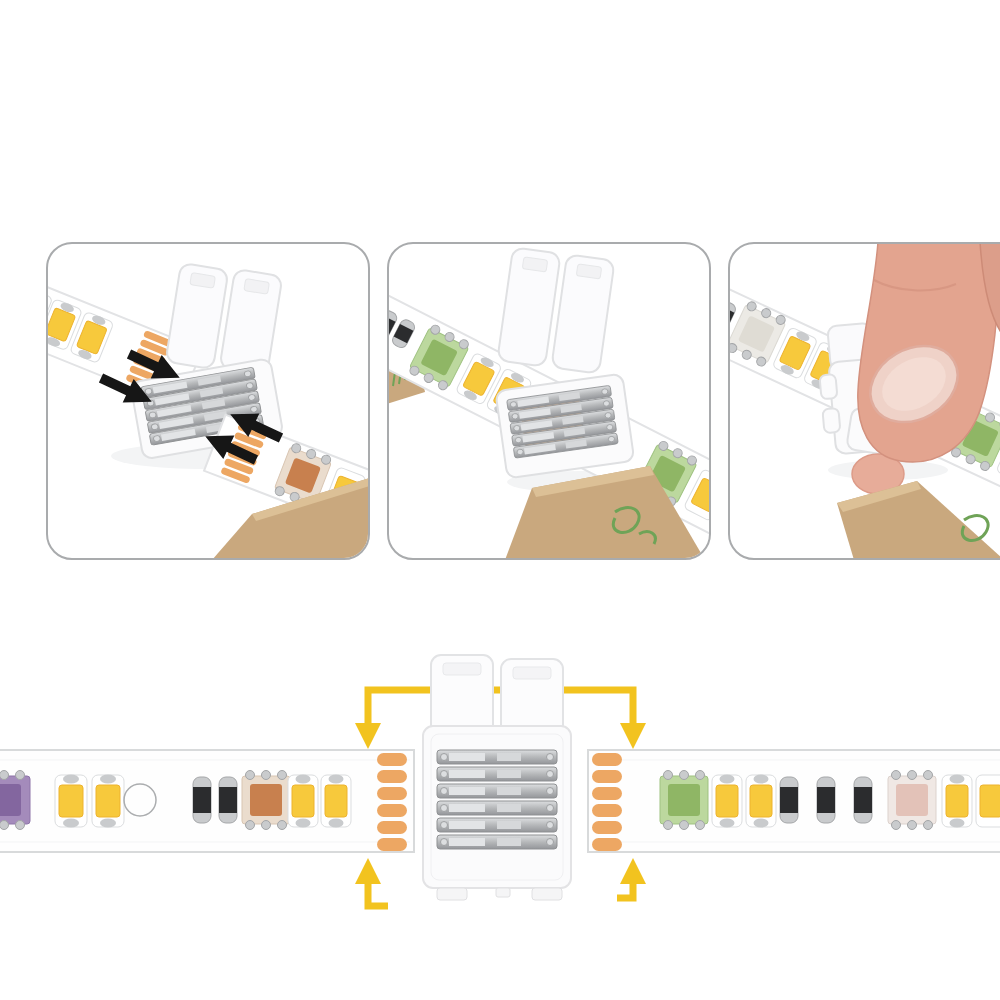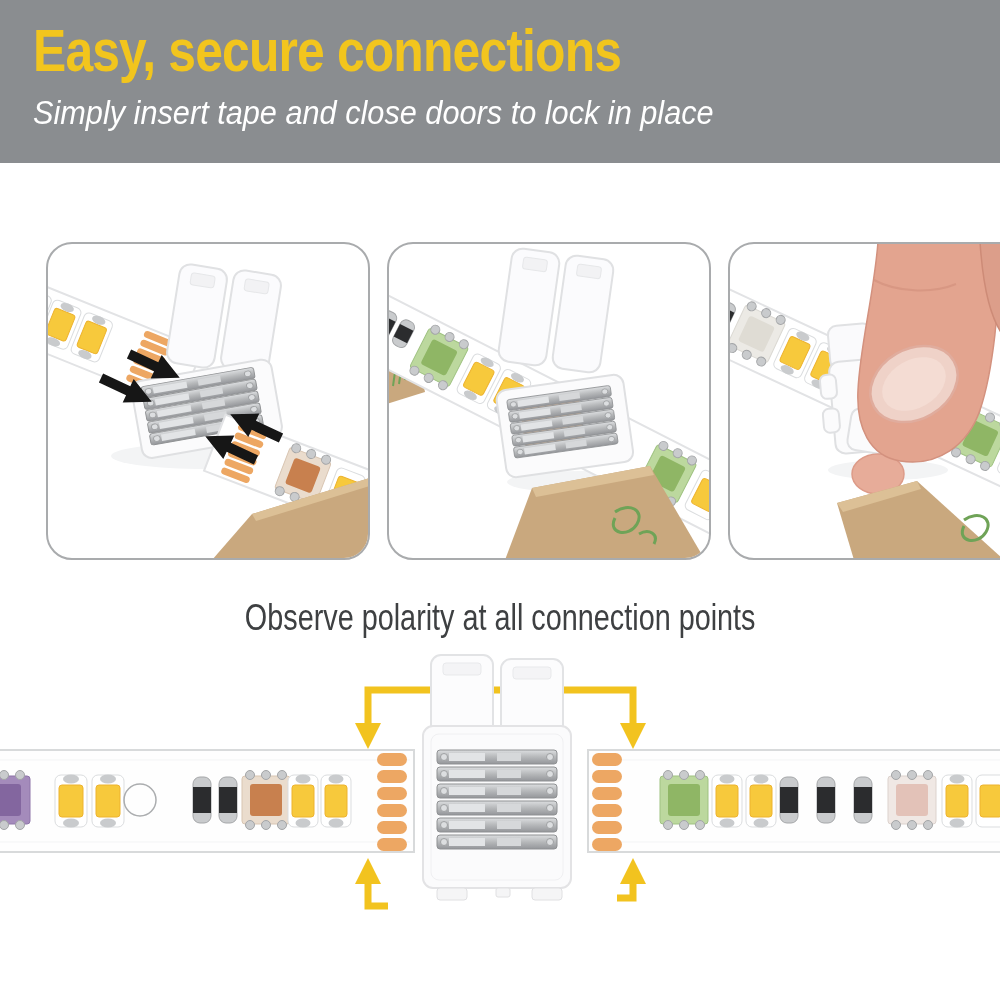--- a/index.html
+++ b/index.html
@@ -48,24 +48,20 @@
       <circle cx="32" cy="0" r="4.5" fill="#C9CBCD" stroke="#A3A5A7"></circle>
     </g>
     <g id="blkArrow">
         <polygon points="0,-5 30,-5 30,-13 56,0 30,13 30,5 0,5" fill="#161616"></polygon>
       </g>
   </defs>
 </svg>
 
 <div class="page">
 
-  <header class="banner">
-    <div class="title">Easy, secure connections</div>
-    <div class="subtitle">Simply insert tape and close doors to lock in place</div>
-  </header>
 
   <figure class="panel" id="p1">
     <svg width="324" height="318" viewBox="0 0 324 318">
       <ellipse cx="160" cy="214" rx="95" ry="13" fill="#F3F4F5"></ellipse>
       <g transform="rotate(22 0 78)">
         <rect x="-40" y="47" width="196" height="62" fill="#FFFFFF" stroke="#E2E3E5" stroke-width="2"></rect>
         <rect x="-32" y="55" width="30" height="44" rx="5" fill="#FFFFFF" stroke="#DBDDDF"></rect>
         <g>
             <rect x="0" y="55" width="30" height="44" rx="5" fill="#FFFFFF" stroke="#DBDDDF"></rect>
           <rect x="4" y="63" width="22" height="28" rx="3" fill="#F7C93C" stroke="#EDB32F"></rect>
@@ -286,23 +282,20 @@
         <path d="M150,0 C146,52 132,104 130,148 C128,186 142,214 172,219 C210,225 240,203 252,168 C265,130 272,62 272,0 Z" fill="#E3A48F" stroke="#D3917E" stroke-width="1.5"></path>
         <path d="M146,38 C168,50 204,52 228,42" stroke="#D3917E" stroke-width="2" fill="none" opacity=".7"></path>
         <ellipse cx="186" cy="142" rx="46" ry="35" transform="rotate(-30 186 142)" fill="#EFD2C8" stroke="#E0AC9D" stroke-width="2.5"></ellipse>
         <ellipse cx="186" cy="142" rx="34" ry="24" transform="rotate(-30 186 142)" fill="#F4DCD3"></ellipse>
         <path d="M252,0 C255,44 262,82 282,102 C298,118 314,122 324,112 L324,0 Z" fill="#DC9E8A" stroke="#CD8B77" stroke-width="1.5"></path>
         <path d="M298,14 C291,34 291,56 299,74 M314,8 C308,28 308,50 315,66" stroke="#C98874" stroke-width="2" fill="none" opacity=".8"></path>
       </g>
     </svg>
   </figure>
 
-  <div class="heading-wrap">
-    <span class="t">Observe polarity at all connection points</span>
-  </div>
 
   <section class="diagram">
     <svg class="art" width="1000" height="350" viewBox="0 0 1000 350">
 
       <g>
         <rect x="-6" y="100" width="420" height="102" fill="#FEFEFE" stroke="#D8DADB" stroke-width="2"></rect>
         <line x1="0" y1="110" x2="410" y2="110" stroke="#F3F4F5"></line>
         <line x1="0" y1="192" x2="410" y2="192" stroke="#F3F4F5"></line>
         <g>
             <rect x="-20" y="126" width="50" height="48" rx="3" fill="#A48BBB" stroke="#8E74A8"></rect>

